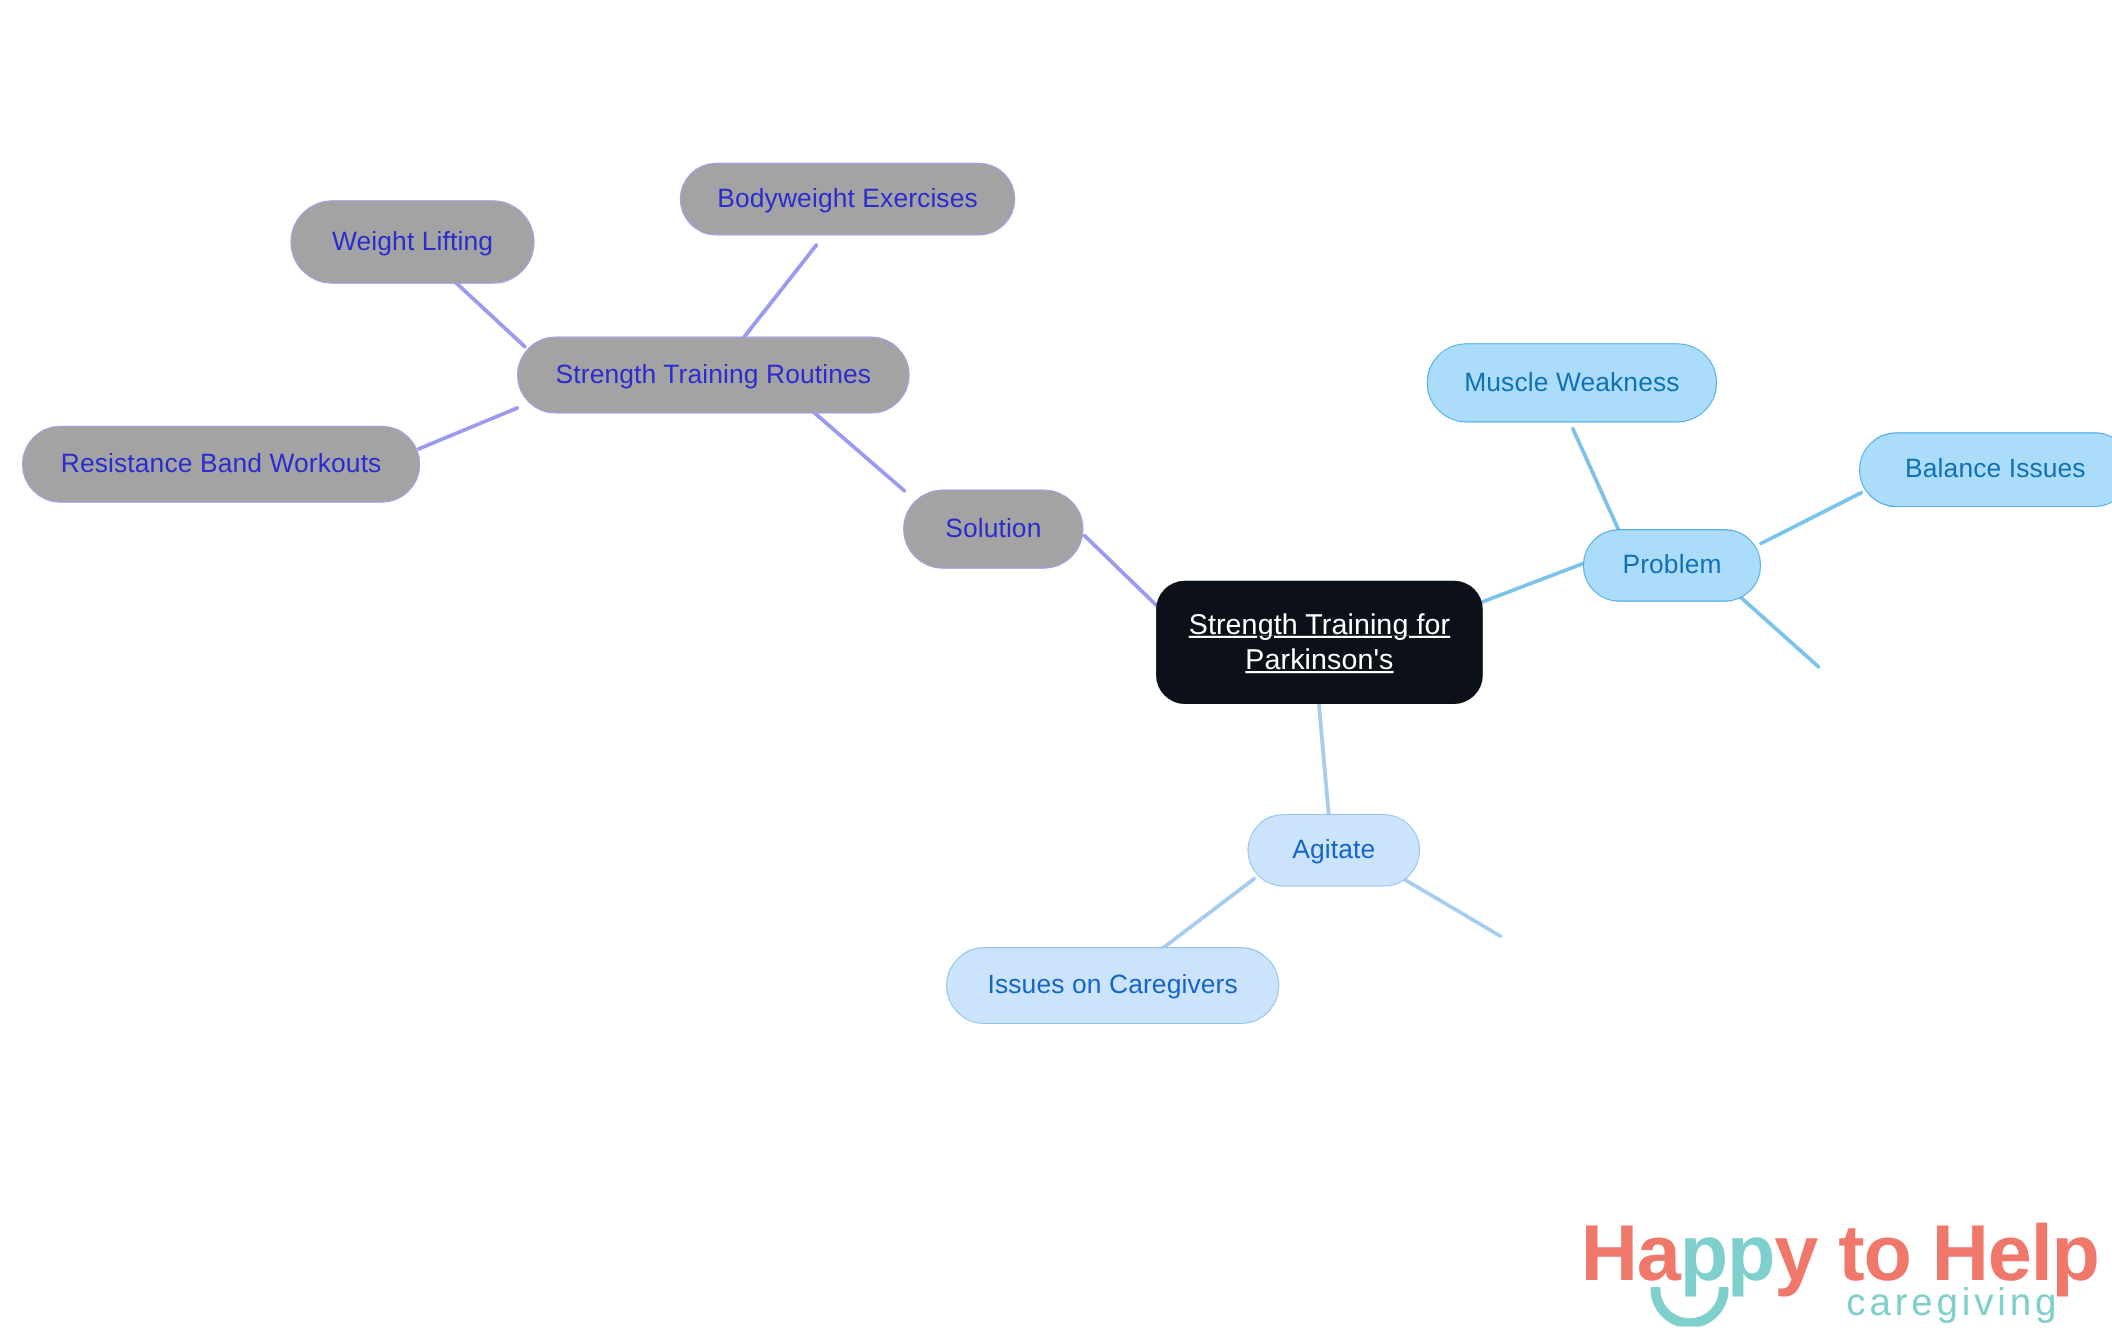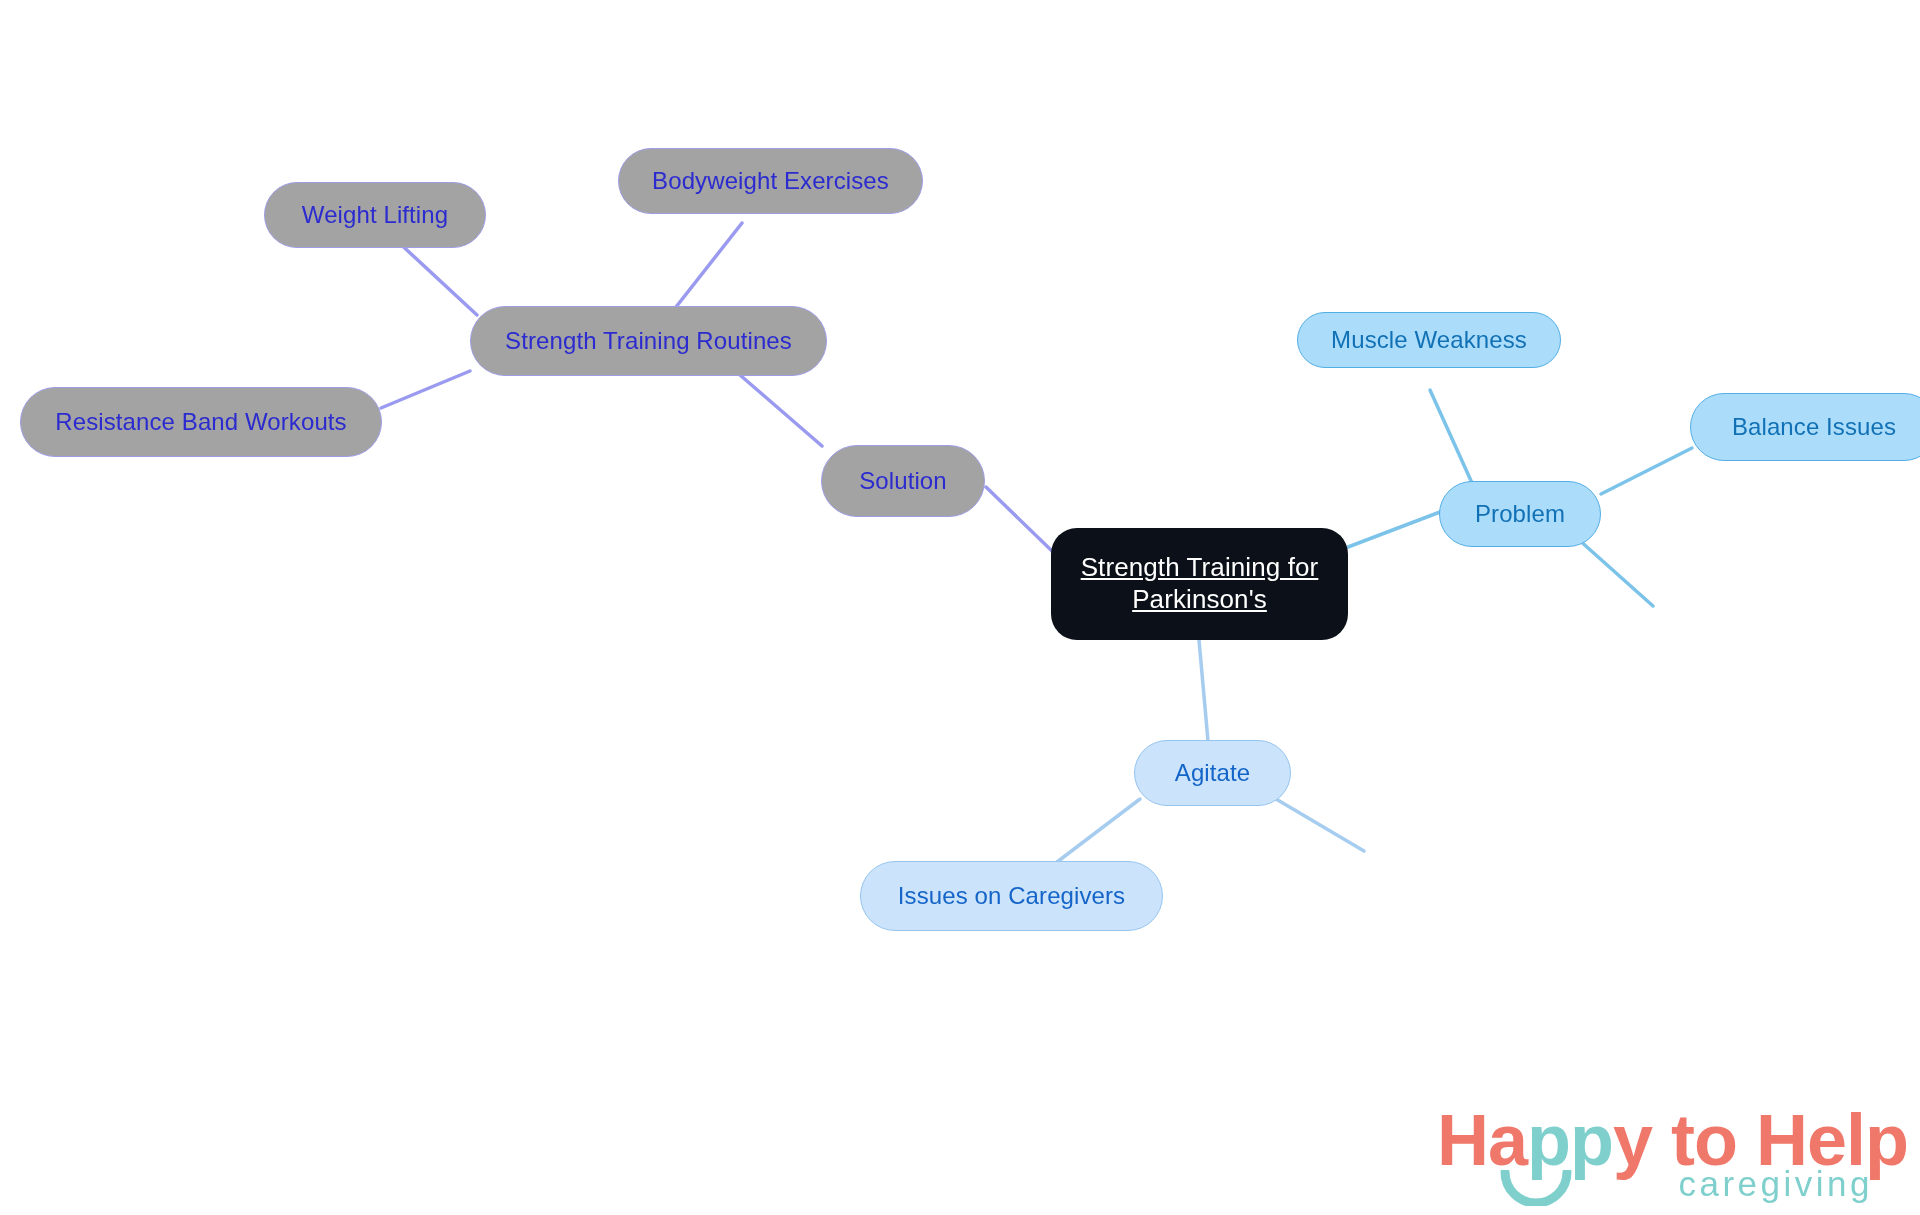--- a/index.html
+++ b/index.html
@@ -132,34 +132,34 @@
 
     <line x1="1578" y1="539" x2="1653" y2="606" stroke="#7cc3ea" stroke-width="3.5" stroke-linecap="round"></line>
 
     <line x1="1199" y1="640" x2="1208" y2="741" stroke="#a6cdef" stroke-width="3.5" stroke-linecap="round"></line>
 
     <line x1="1140" y1="799" x2="1057" y2="862" stroke="#a6cdef" stroke-width="3.5" stroke-linecap="round"></line>
 
     <line x1="1276" y1="799" x2="1364" y2="851" stroke="#a6cdef" stroke-width="3.5" stroke-linecap="round"></line>
   </svg>
 
-  <div class="node purple" style="left:264px; top:182px; width:222px; height:66px;">Weight Lifting</div>
+  <div class="node purple" style="left:264px; top:182px; width:222px; height:76px;">Weight Lifting</div>
 
   <div class="node purple" style="left:618px; top:148px; width:305px; height:66px;">Bodyweight Exercises</div>
 
   <div class="node purple" style="left:20px; top:387px; width:362px; height:70px;">Resistance Band Workouts</div>
 
   <div class="node purple" style="left:470px; top:306px; width:357px; height:70px;">Strength Training Routines</div>
 
   <div class="node purple" style="left:821px; top:445px; width:164px; height:72px;">Solution</div>
 
   <div class="node root" style="left:1051px; top:528px; width:297px; height:112px;text-decoration:underline;">Strength Training for
 Parkinson's</div>
 
-  <div class="node blue-mid" style="left:1297px; top:312px; width:264px; height:56px;">Muscle Weakness</div>
+  <div class="node blue-mid" style="left:1297px; top:312px; width:264px; height:72px;">Muscle Weakness</div>
 
   <div class="node blue-mid" style="left:1690px; top:393px; width:248px; height:68px;">Balance Issues</div>
 
   <div class="node blue-mid" style="left:1439px; top:481px; width:162px; height:66px;">Problem</div>
 
 
   <div class="node blue-soft" style="left:1134px; top:740px; width:157px; height:66px;">Agitate</div>
 
   <div class="node blue-soft" style="left:860px; top:861px; width:303px; height:70px;">Issues on Caregivers</div>
 

